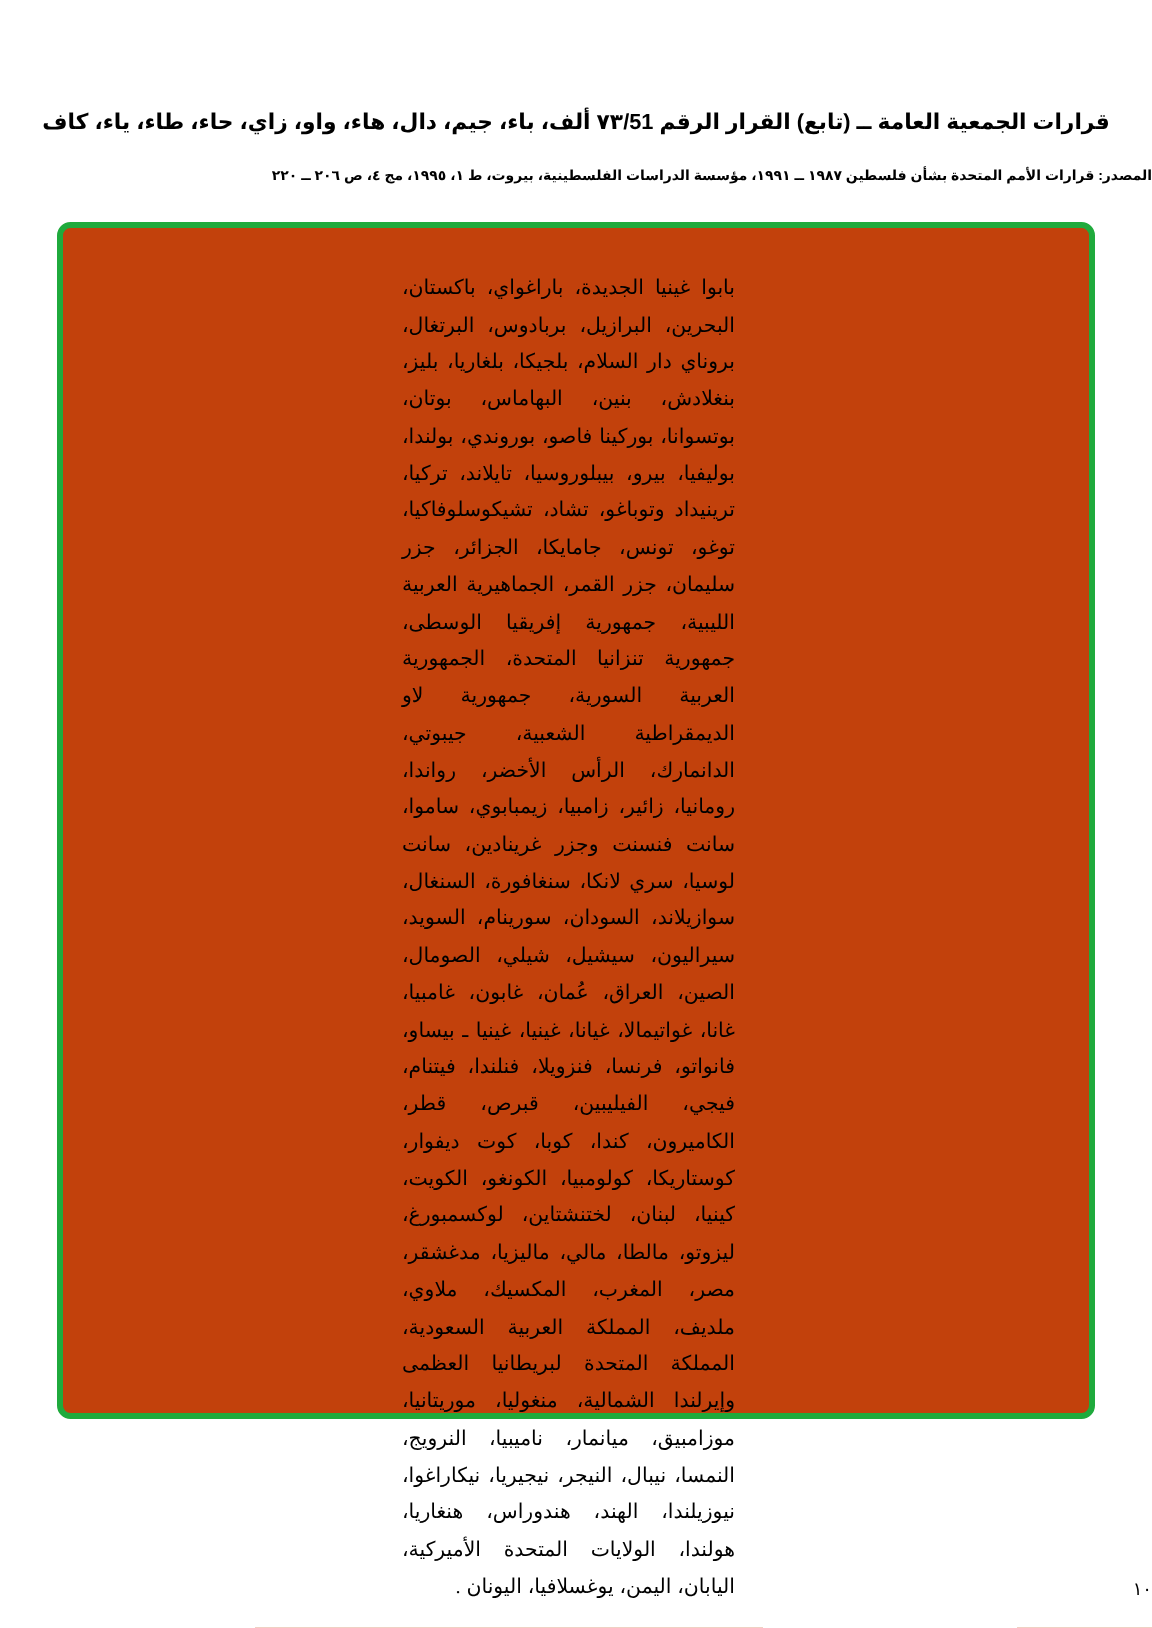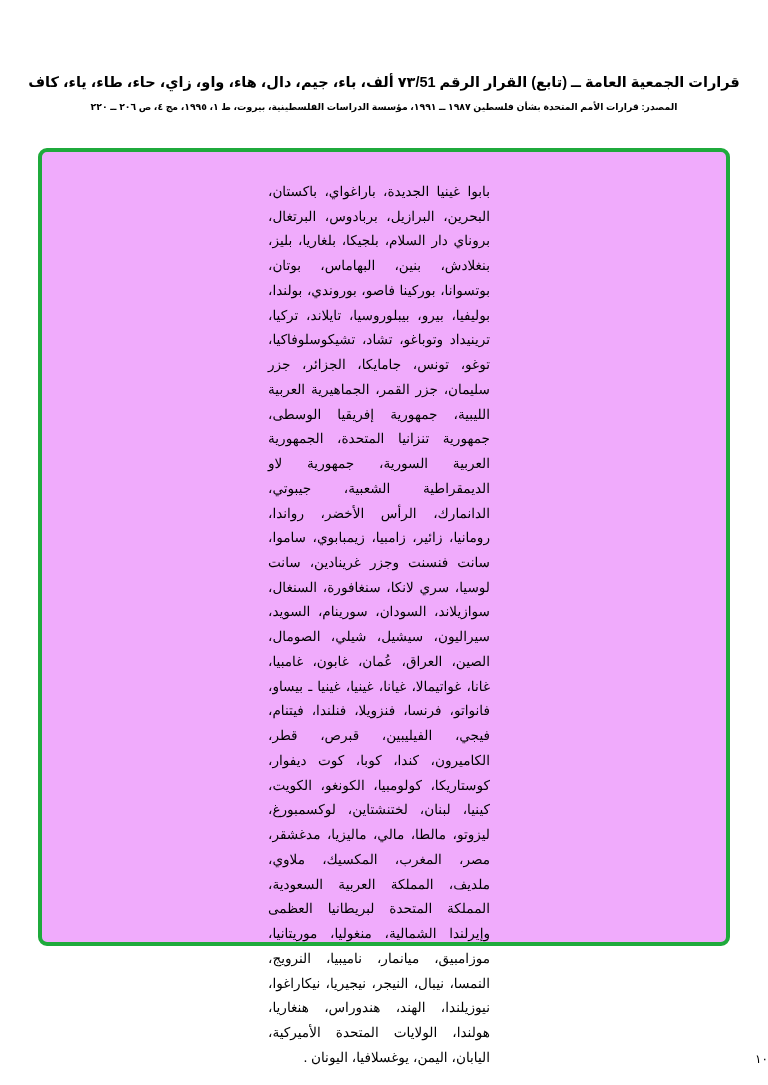--- a/index.html
+++ b/index.html
@@ -36,35 +36,36 @@
     direction: rtl;
     unicode-bidi: embed;
     letter-spacing: 0px;
   }
 
   .header-source {
     font-family: "Liberation Sans", "DejaVu Sans", sans-serif;
     font-weight: bold;
     font-size: 9.3px;
     line-height: 1.6;
-    margin-top: 6px;
+    margin-top: 16px;
     direction: rtl;
     unicode-bidi: embed;
+    text-align: right;
   }
 
   .frame {
     position: absolute;
     left: 38px;
     top: 148px;
     width: 692px;
     height: 798px;
     border: 4px solid #1faa3c;
     border-radius: 9px;
     box-sizing: border-box;
-    background: #f0abfc;
+    background: #c2410c;
   }
 
   .body-text {
     position: absolute;
     right: 236px;
     top: 28px;
     width: 222px;
     direction: rtl;
     unicode-bidi: embed;
     text-align: justify;

